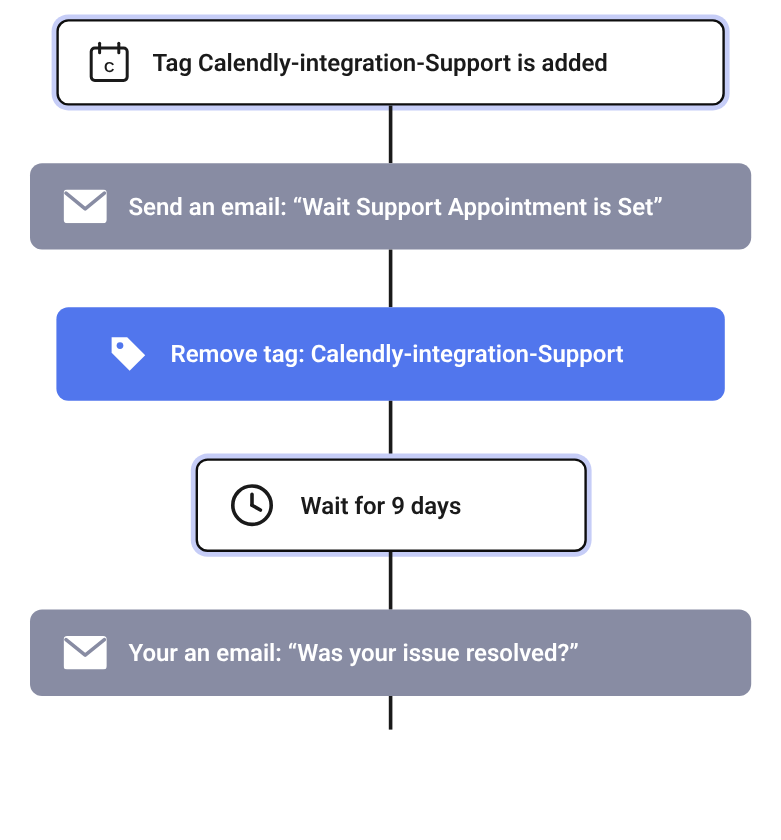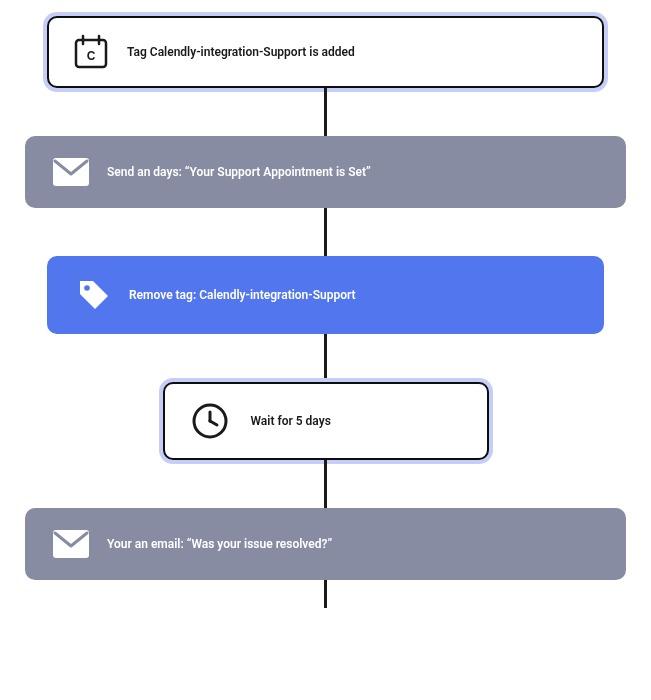--- a/index.html
+++ b/index.html
@@ -40,32 +40,32 @@
       padding: 16px 24px;
     }
     .node-email {
       width: 601px;
       background: #888ca3;
       padding: 22px 28px;
     }
     .node-remove-tag {
       width: 557px;
       background: #5176ed;
-      padding: 22px 30px;
+      padding: 22px 43px;
     }
     .node-wait {
       width: 326px;
       background: #ffffff;
       border: 2px solid #0e0e0e;
       box-shadow: 0 0 0 4px #c6cdf7;
       padding: 18px 26px;
       gap: 22px;
     }
     .node-text {
-      font-size: 12px;
+      font-size: 20px;
       font-weight: 600;
       color: #1a1a1a;
     }
     .node-text.white {
       color: #ffffff;
     }
     .icon-box {
       display: flex;
       align-items: center;
       justify-content: center;
@@ -107,21 +107,21 @@
 
   <div class="connector"></div>
 
   <div class="node node-email">
     <span class="icon-box">
       <svg class="email-icon" viewBox="0 0 36 28">
         <rect x="0" y="0" width="36" height="28" rx="3" fill="#ffffff"></rect>
         <path d="M 2 3 L 18 16 L 34 3" stroke="#888ca3" stroke-width="3" fill="none" stroke-linecap="round" stroke-linejoin="round"></path>
       </svg>
     </span>
-    <span class="node-text white">Send an days: “Your Support Appointment is Set”</span>
+    <span class="node-text white">Send an email: “Wait Support Appointment is Set”</span>
   </div>
 
   <div class="connector"></div>
 
   <div class="node node-remove-tag">
     <span class="icon-box">
       <svg class="tag-icon" viewBox="0 0 34 34">
         <path d="M 3 3 L 16 3 L 31 18 L 18 31 L 3 16 Z" fill="#ffffff"></path>
         <circle cx="10" cy="10" r="2.8" fill="#5176ed"></circle>
       </svg>
@@ -132,21 +132,21 @@
   <div class="connector"></div>
 
   <div class="node node-wait">
     <span class="icon-box">
       <svg class="clock-icon" viewBox="0 0 38 38" fill="none">
         <circle cx="19" cy="19" r="16" stroke="#1a1a1a" stroke-width="3" fill="none"></circle>
         <line x1="19" y1="19" x2="19" y2="10" stroke="#1a1a1a" stroke-width="3" stroke-linecap="round"></line>
         <line x1="19" y1="19" x2="26" y2="23" stroke="#1a1a1a" stroke-width="3" stroke-linecap="round"></line>
       </svg>
     </span>
-    <span class="node-text">Wait for 5 days</span>
+    <span class="node-text">Wait for 9 days</span>
   </div>
 
   <div class="connector"></div>
 
   <div class="node node-email">
     <span class="icon-box">
       <svg class="email-icon" viewBox="0 0 36 28">
         <rect x="0" y="0" width="36" height="28" rx="3" fill="#ffffff"></rect>
         <path d="M 2 3 L 18 16 L 34 3" stroke="#888ca3" stroke-width="3" fill="none" stroke-linecap="round" stroke-linejoin="round"></path>
       </svg>

